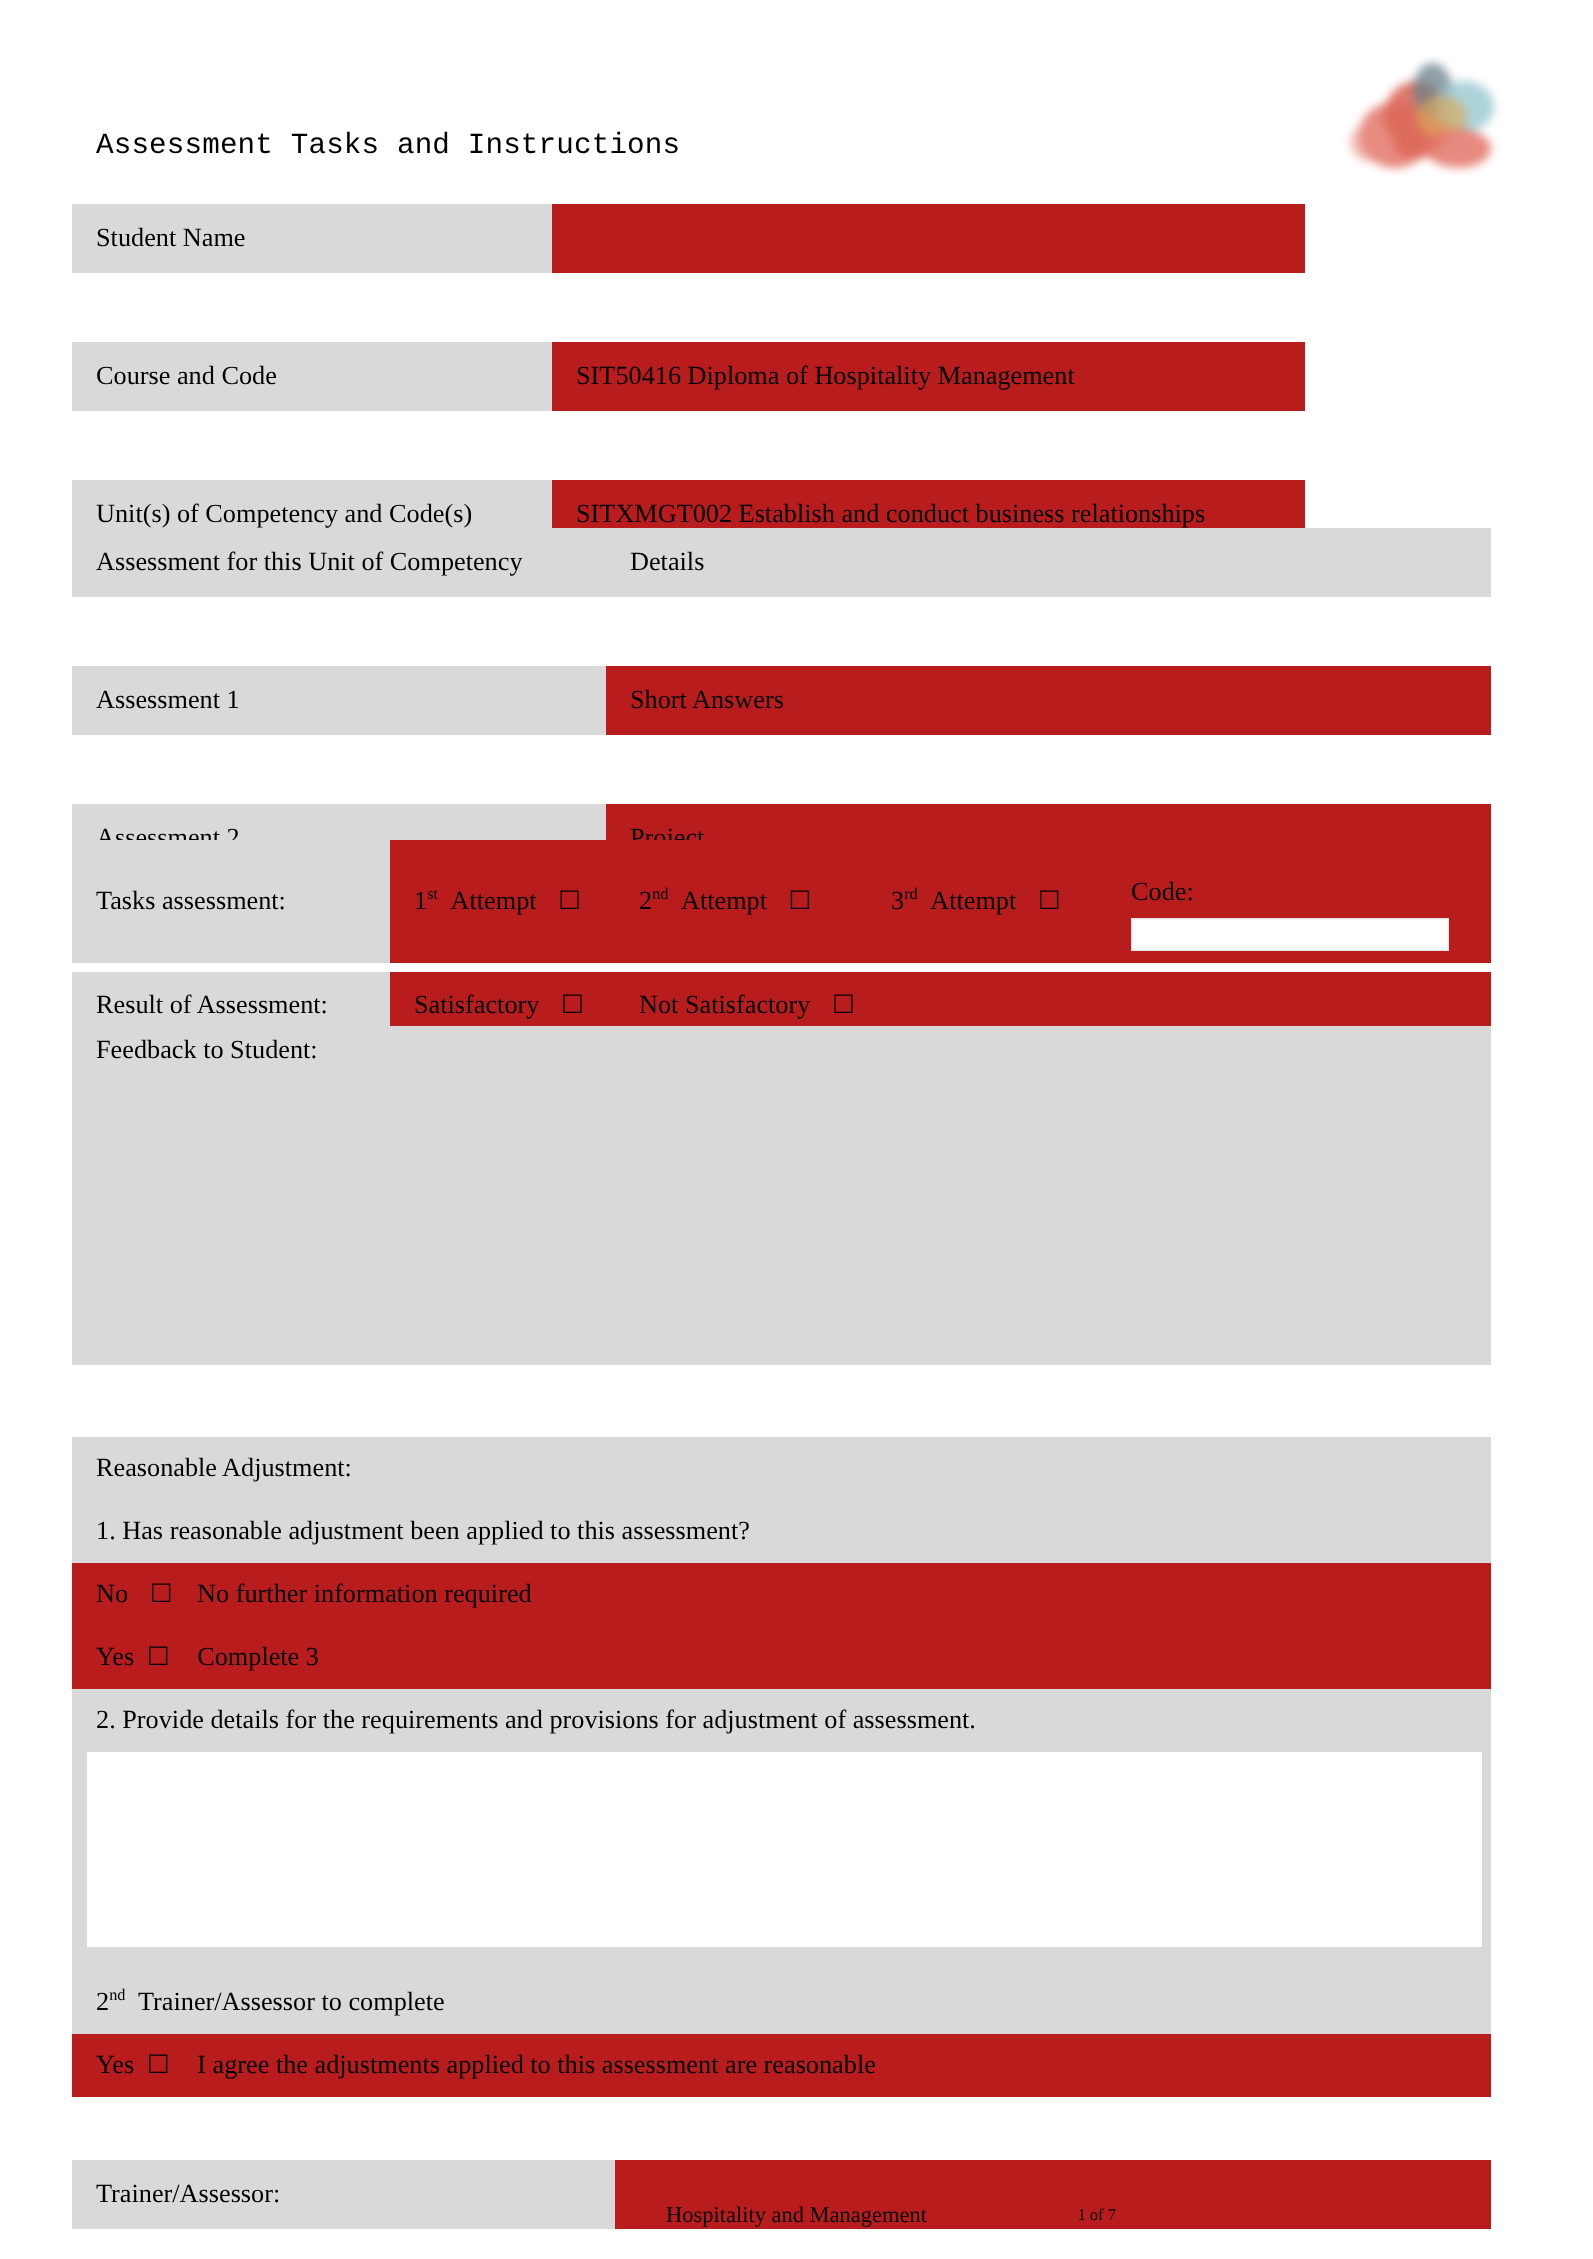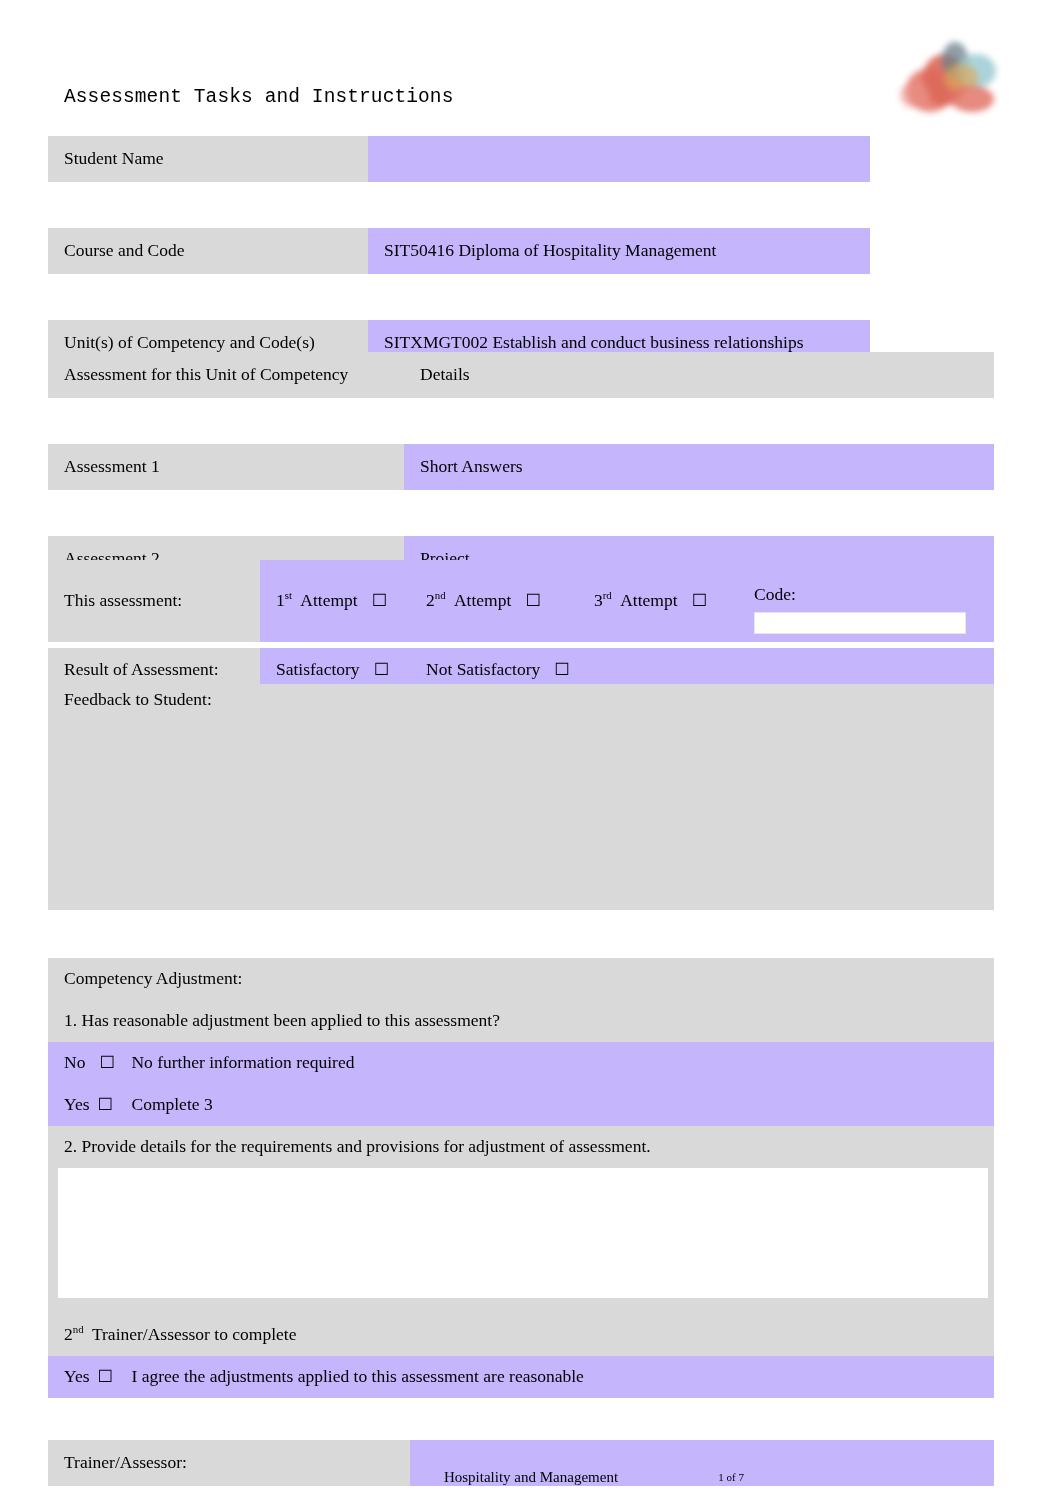--- a/index.html
+++ b/index.html
@@ -63,21 +63,21 @@
     border-collapse: collapse;
     font-size: 17.5px;
     line-height: 1.25;
   }
   .tbl td {
     vertical-align: middle;
     padding: 0 0 0 16px;
     border: none;
   }
   .shade  { background: #d9d9d9; }
-  .white  { background: #c4b5fd; }
+  .white  { background: #b91c1c; }
 
   
   .rowgap { height: 6px; background: #ffffff; }
 
   .cb { font-family: "DejaVu Sans", sans-serif; font-size: 17px; line-height: 1; }
 
   sup { font-size: 0.62em; vertical-align: super; line-height: 0; }
 
   
   #t1 { left: 48px; top: 136px; width: 822px; }
@@ -234,21 +234,21 @@
         <span style="margin-left:62px">Assessment 2</span>
         <span class="cb" style="margin-left:8px">☐</span>
       </td>
     </tr>
   </tbody>
     </table>
 
   <table class="tbl" id="t3">
     <tbody>
         <tr class="attempt-row">
-      <td class="shade" style="width:212px">This assessment:</td>
+      <td class="shade" style="width:212px">Tasks assessment:</td>
       <td class="white att-cell" style="width:150px">
         <span><span>1</span><sup>st</sup></span>
         <span style="margin-left:4px">Attempt</span>
         <span class="cb" style="margin-left:10px">☐</span>
       </td>
       <td class="white att-cell" style="width:168px">
         <span><span>2</span><sup>nd</sup></span>
         <span style="margin-left:4px">Attempt</span>
         <span class="cb" style="margin-left:10px">☐</span>
       </td>
@@ -278,21 +278,21 @@
     </tr>
   </tbody>
     </table>
 
   <div class="feedback-box"></div>
   <div class="feedback-label">Feedback to Student:</div>
 
   <table class="tbl" id="t4">
     <tbody>
         <tr>
-      <td class="shade">Competency Adjustment:</td>
+      <td class="shade">Reasonable Adjustment:</td>
     </tr>
     <tr>
       <td class="shade">1.   Has reasonable adjustment been applied to this assessment?</td>
     </tr>
     <tr>
       <td class="white">
         <span>No</span>
         <span class="cb" style="margin-left:10px">☐</span>
         <span style="margin-left:12px">No further information required</span>
       </td>

